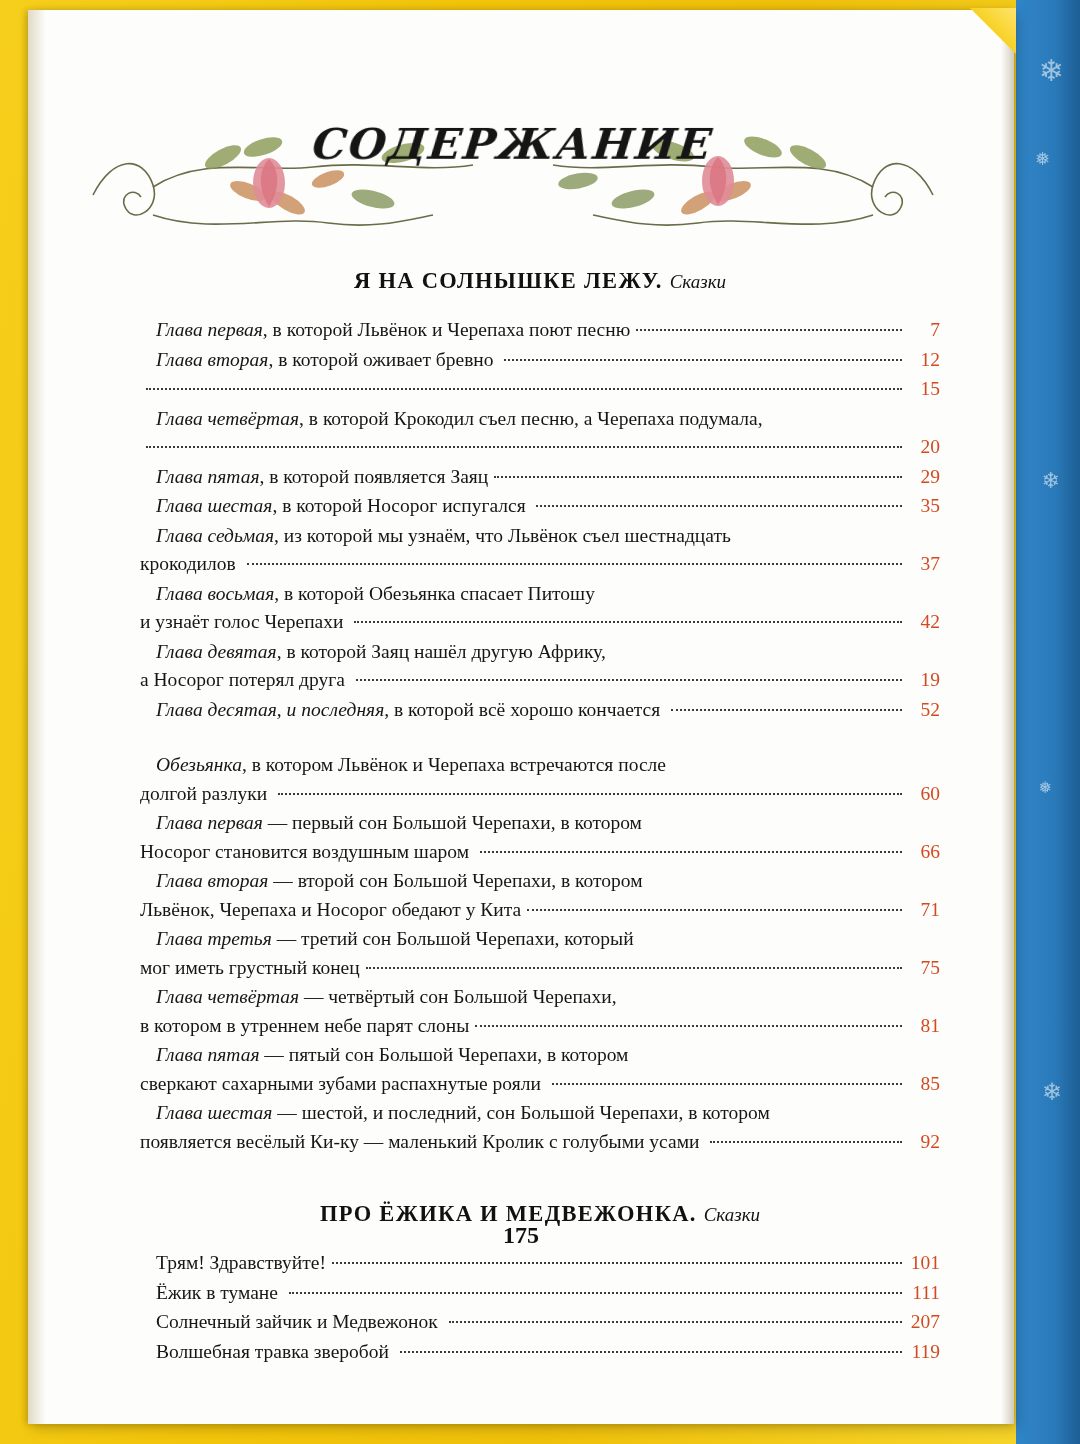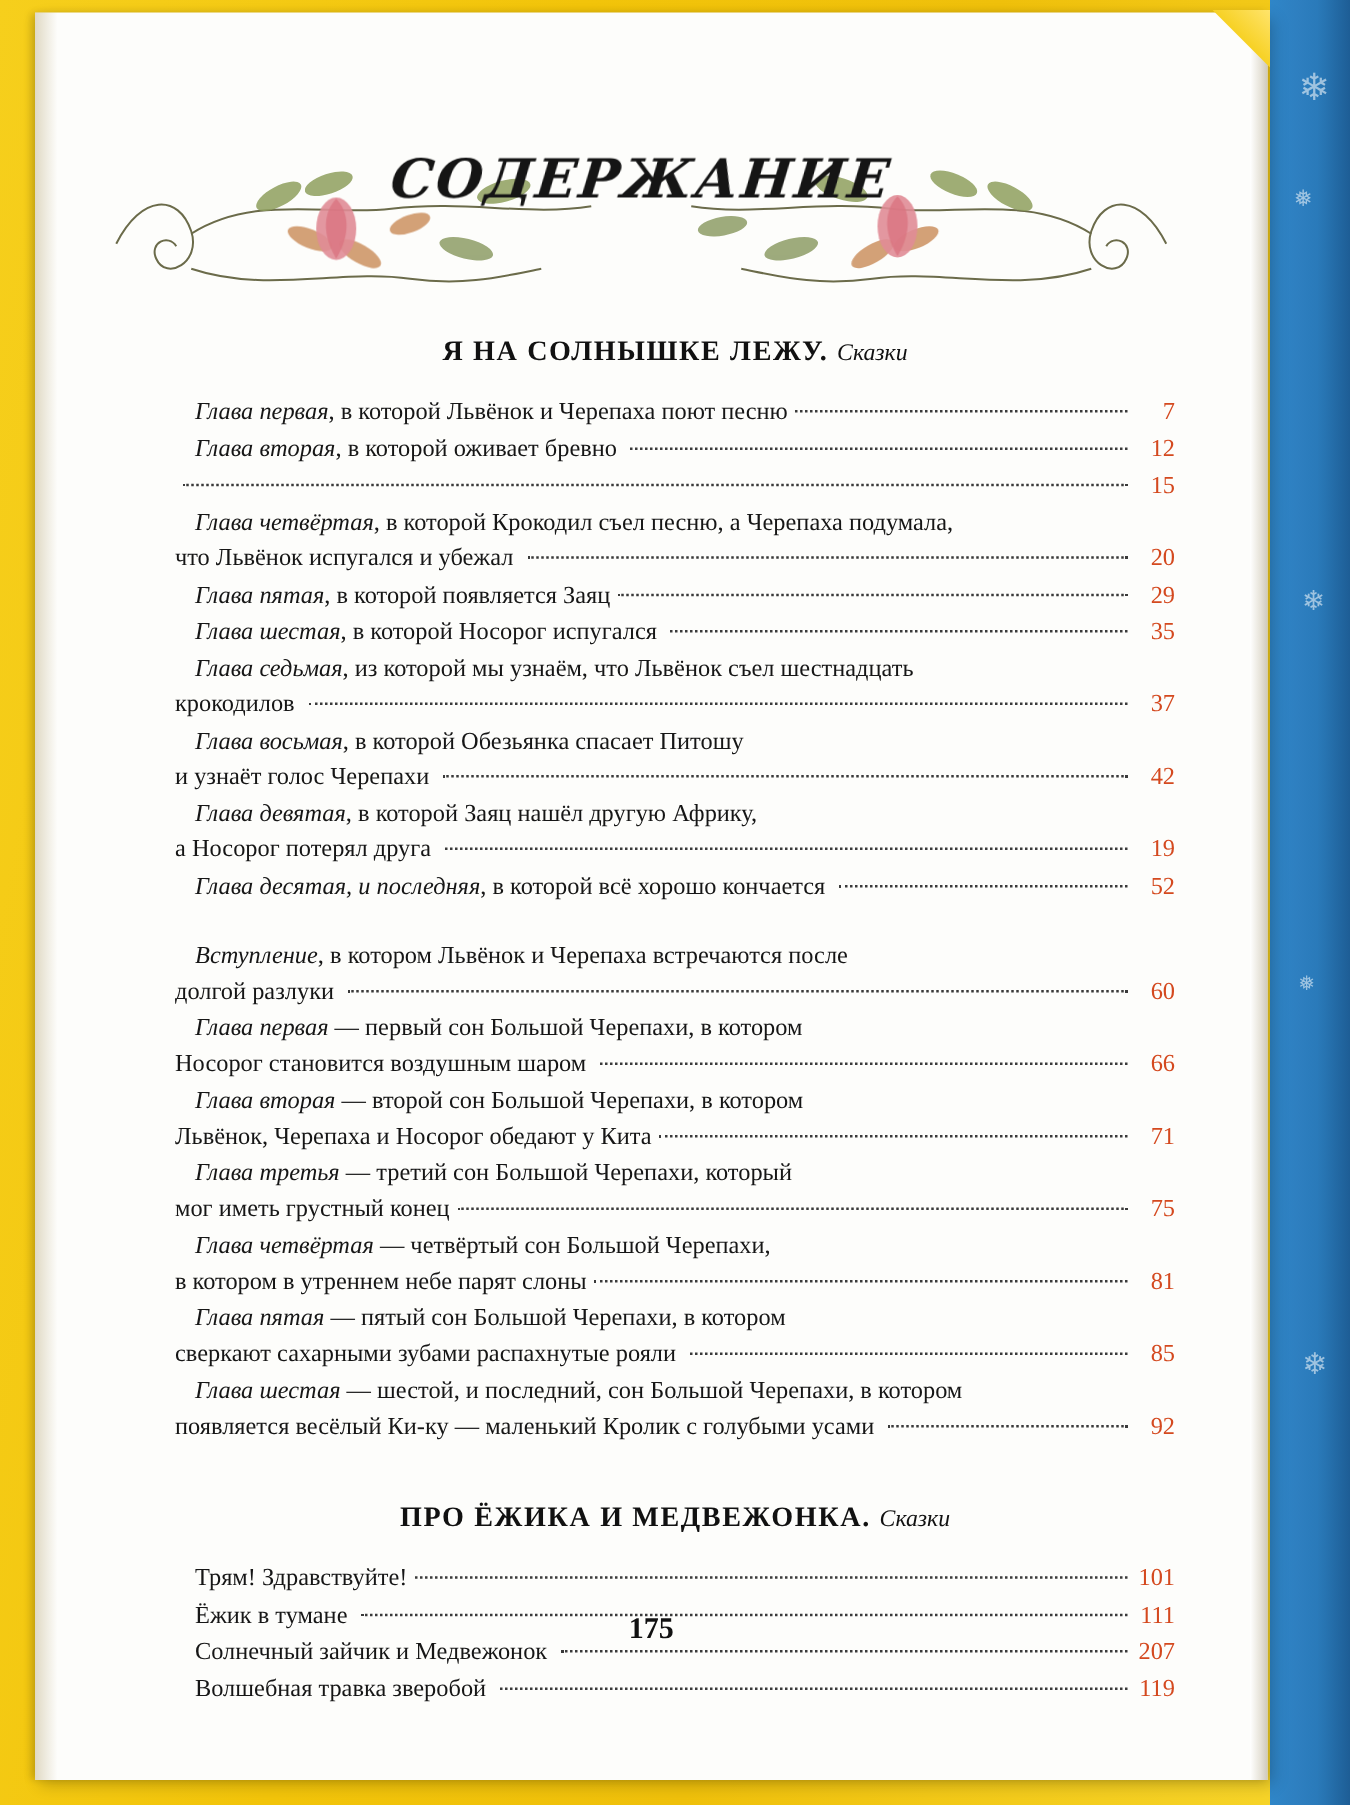--- a/index.html
+++ b/index.html
@@ -172,21 +172,21 @@
   .nodots .dots { border-bottom: none; }
 
   .gap { height: 26px; }
   .gap-lg { height: 44px; }
 
   .simple-list .entry .txt { padding-left: 2px; }
 
   .page-number {
     position: absolute;
     left: 0; right: 0;
-    top: 1280px;
+    top: 1212px;
     text-align: center;
     font-size: 24px;
     font-weight: 700;
     color: #111;
     font-family: "Liberation Serif", serif;
   }
 </style>
 </head>
 <body>
 
@@ -274,21 +274,20 @@
               <span class="pg">15</span>
             </div>
           </li>
           <li class="entry">
             <div class="line indent nodots">
               <span class="txt"><em>Глава четвёртая</em>, в которой Крокодил съел песню, а Черепаха подумала,</span>
               <span class="dots"></span>
               <span class="pg"></span>
             </div>
             <div class="line">
-              <span class="txt">что Львёнок испугался и убежал </span>
               <span class="dots"></span>
               <span class="pg">20</span>
             </div>
           </li>
           <li class="entry">
             <div class="line indent">
               <span class="txt"><em>Глава пятая</em>, в которой появляется Заяц</span>
               <span class="dots"></span>
               <span class="pg">29</span>
             </div>
@@ -343,21 +342,21 @@
               <span class="pg">52</span>
             </div>
           </li>
         </ul>
 
       <div class="gap"></div>
 
       <ul class="toc" id="toc-2">
           <li class="entry">
             <div class="line indent nodots">
-              <span class="txt"><em>Вступление</em>, в котором Львёнок и Черепаха встречаются после</span>
+              <span class="txt"><em>Обезьянка</em>, в котором Львёнок и Черепаха встречаются после</span>
               <span class="dots"></span>
               <span class="pg"></span>
             </div>
             <div class="line">
               <span class="txt">долгой разлуки </span>
               <span class="dots"></span>
               <span class="pg">60</span>
             </div>
           </li>
           <li class="entry">

